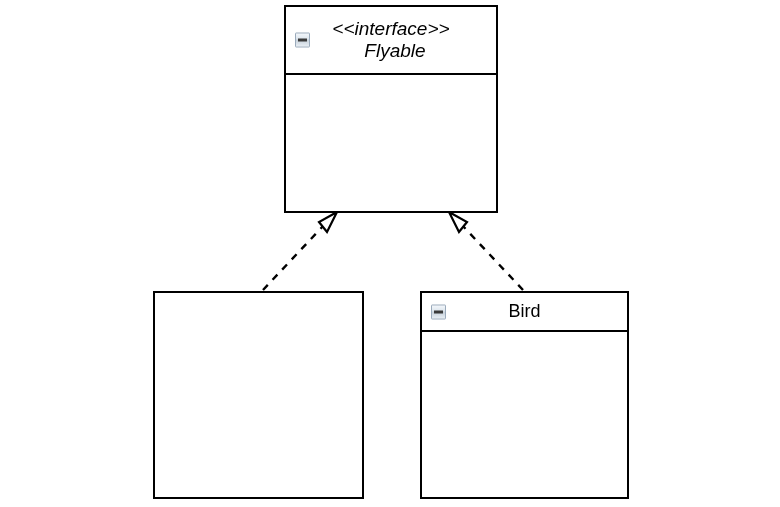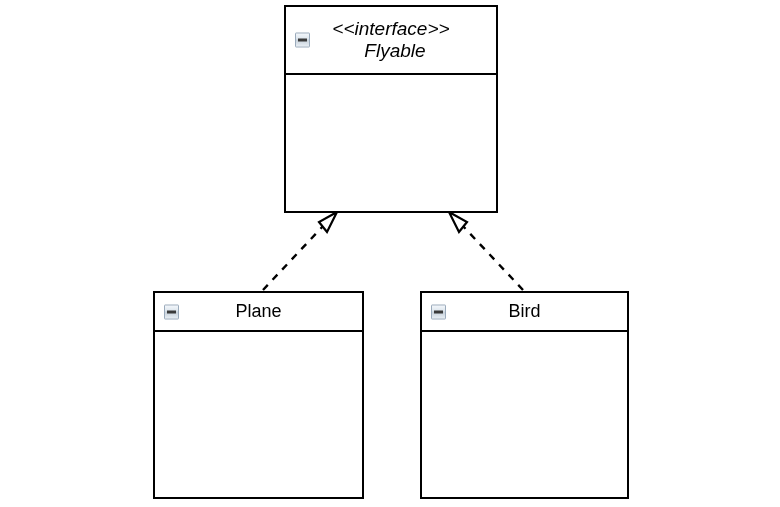--- a/index.html
+++ b/index.html
@@ -148,28 +148,20 @@
       </span>
       <span class="title-stack">
         <span class="stereotype">&lt;&lt;interface&gt;&gt;</span>
         <span class="iface-name">Flyable</span>
       </span>
     </div>
     <div class="uml-body"></div>
   </div>
 
   <div class="uml-box" id="box-plane" style="left:153px; top:291px; width:211px; height:208px;">
-    <div class="uml-header">
-      <span class="collapse-icon">
-        <span class="bar"></span>
-      </span>
-      <span class="title-stack">
-        <span class="class-name">Plane</span>
-      </span>
-    </div>
     <div class="uml-body"></div>
   </div>
 
   <div class="uml-box" id="box-bird" style="left:420px; top:291px; width:209px; height:208px;gap:41px;">
     <div class="uml-header">
       <span class="collapse-icon">
         <span class="bar"></span>
       </span>
       <span class="title-stack">
         <span class="class-name">Bird</span>

